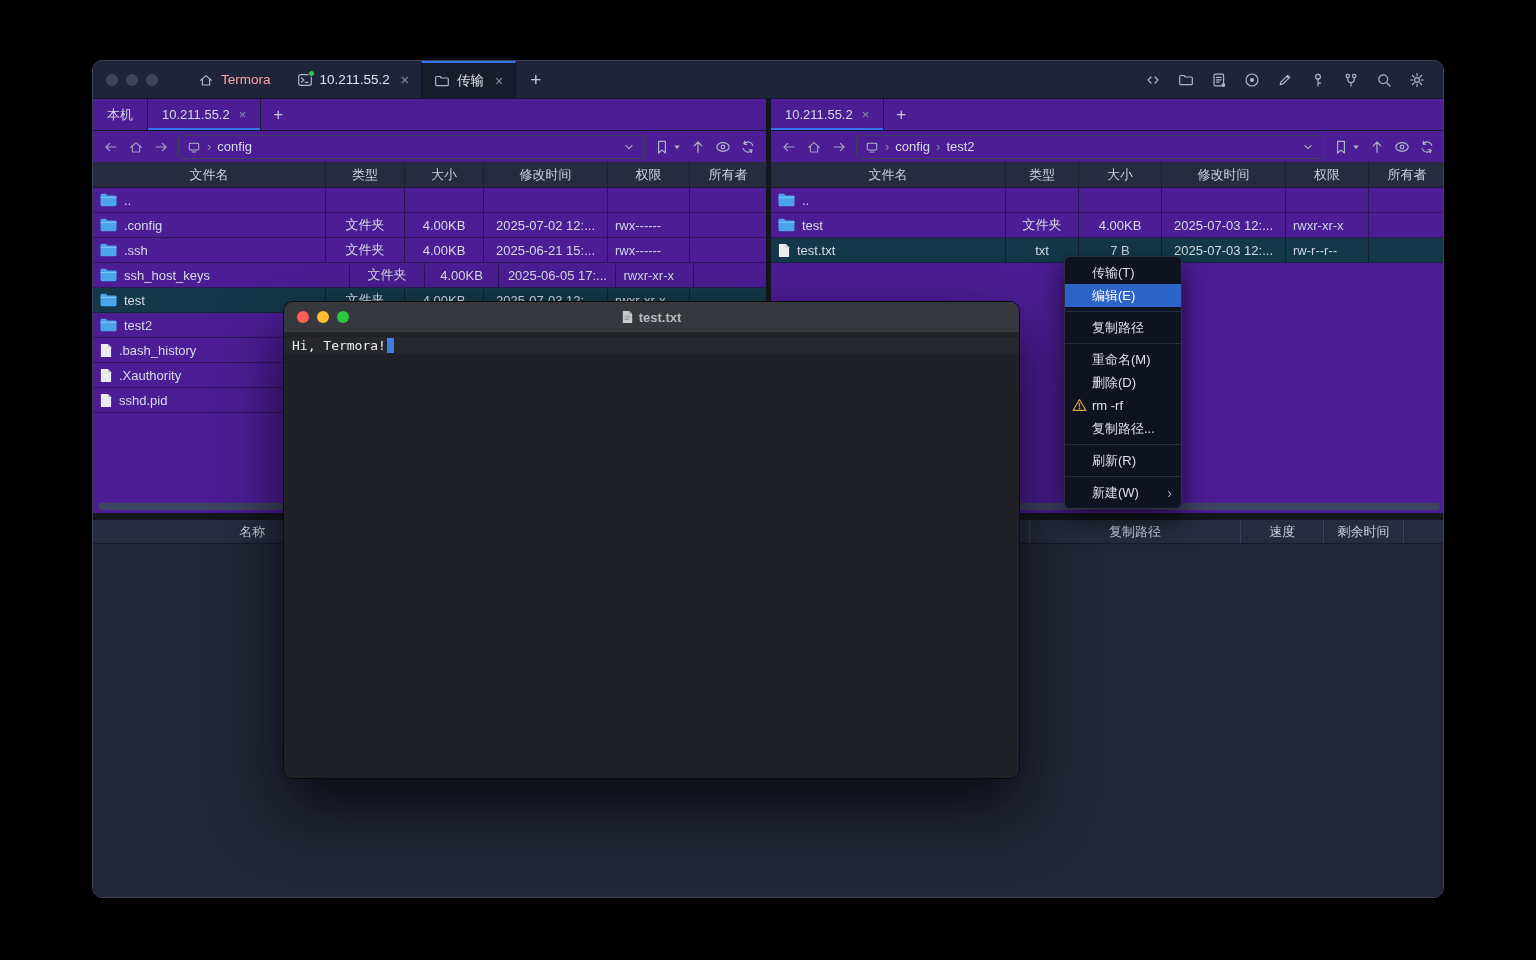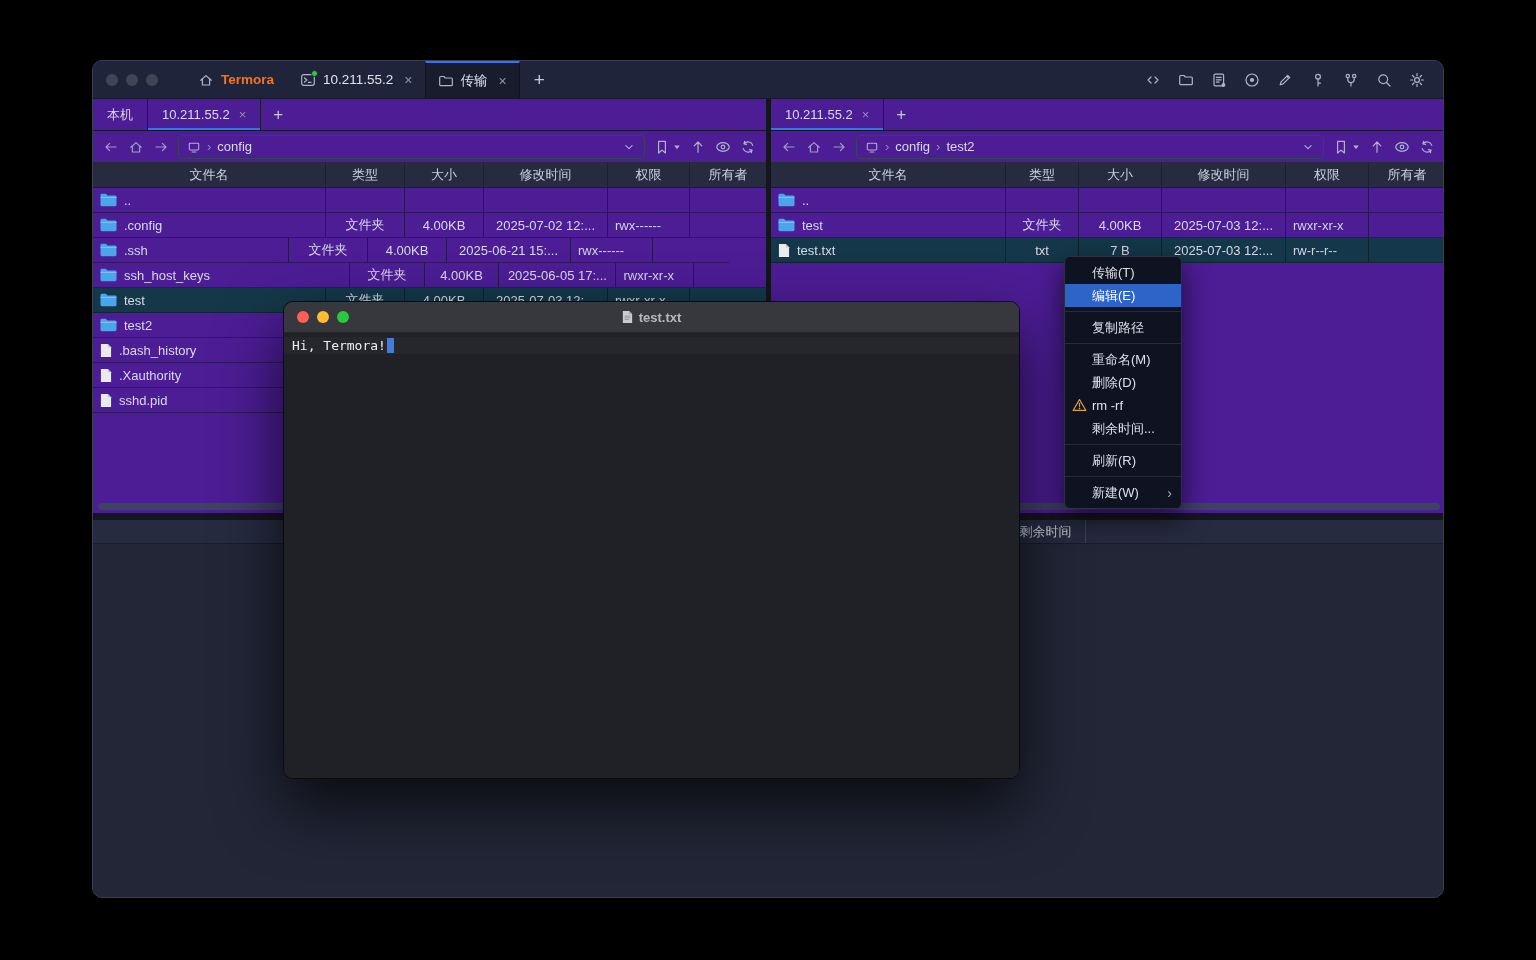--- a/index.html
+++ b/index.html
@@ -11,21 +11,21 @@
   .app-window { position:absolute; left:92px; top:60px; width:1352px; height:838px;
     background:#222637; border:1px solid #3a3f52; border-radius:10px;
     box-shadow:0 30px 70px rgba(0,0,0,.6); overflow:hidden; z-index:1; }
 
   
   .titlebar { position:absolute; top:0; left:0; right:0; height:38px; display:flex; align-items:stretch;
     border-bottom:1px solid #15182a; background:#20243a; }
   .lights { display:flex; align-items:center; gap:8px; padding:0 14px 0 13px; }
   .dot { width:12px; height:12px; border-radius:50%; background:#3f4456; }
   .home-tab { display:flex; align-items:center; gap:7px; padding:0 14px; margin-left:12px;
-    color:#f97316; font-size:13.5px;font-weight:bold; }
+    color:#fca5a5; font-size:13.5px; }
   .tab { display:flex; align-items:center; gap:7px; padding:0 12px; color:#dfe3ee; font-size:13.5px; position:relative; }
   .tab .x { color:#8d94a8; font-size:14px; margin-left:4px; line-height:1; cursor:default; }
   .tab.active { background:#181c2c; border-top:2px solid #3573f0; border-left:1px solid #10131e; border-right:1px solid #10131e; }
   .term-ic-wrap { position:relative; display:inline-flex; }
   .term-dot { position:absolute; right:-2px; top:-2px; width:7px; height:7px; border-radius:50%;
     background:#2fc648; border:1.5px solid #20243a; }
   .newtab { display:flex; align-items:center; padding:0 14px; color:#c3c9da; font-size:19px; font-weight:300; }
   .tb-actions { margin-left:auto; display:flex; align-items:center; gap:17px; padding-right:18px; }
   .ic { display:inline-flex; align-items:center; justify-content:center; line-height:0; }
 
@@ -313,21 +313,21 @@
                 </span>
                 <span>.config</span>
               </div>
               <div class="fcell c-mid" style="width: 79px;">文件夹</div>
               <div class="fcell c-mid" style="width: 79px;">4.00KB</div>
               <div class="fcell c-mid" style="width: 124px;">2025-07-02 12:...</div>
               <div class="fcell c-perm" style="width: 82px;">rwx------</div>
               <div class="fcell c-mid" style="width: 76px;"></div>
             </div>
             <div class="frow">
-              <div class="fcell c-name" style="width: 196px;">
+              <div class="fcell c-name" style="width: 233px;">
                 <span class="ic">
                   <svg width="17" height="14" viewBox="0 0 17 14">
                     <path d="M.5 2.1C.5 1.3 1.1.7 1.9.7h4l1.6 1.7h7.6c.8 0 1.4.6 1.4 1.4v8c0 .8-.6 1.4-1.4 1.4H1.9C1.1 13.2.5 12.6.5 11.8z" fill="#4aa5ea"></path>
                     <path d="M.5 4.4h16" stroke="#7ec4f3" stroke-width="1"></path>
                   </svg>
                 </span>
                 <span>.ssh</span>
               </div>
               <div class="fcell c-mid" style="width: 79px;">文件夹</div>
               <div class="fcell c-mid" style="width: 79px;">4.00KB</div>
@@ -566,20 +566,21 @@
               <div class="fcell c-mid" style="width: 76px;"></div>
             </div>
           </div>
           <div class="hscroll"></div>
         </div>
     </div>
 
     <div class="transfer">
       <div class="gap"></div>
       <div class="thead" id="transfer-head">
+          <div class="tcell" style="width: 320px;">名称</div>
           <div class="tcell" style="width: 618px;"></div>
           <div class="tcell" style="width: 212px;">复制路径</div>
           <div class="tcell" style="width: 83px;">速度</div>
           <div class="tcell" style="width: 80px;">剩余时间</div>
           <div class="tcell blank" style="width: 39px;"></div>
         </div>
     </div>
   </div>
 
   <div class="ctx-menu" id="ctx-menu">
@@ -602,21 +603,21 @@
       </div>
       <div class="mi">
         <span class="warn-ic"><svg width="15" height="14" viewBox="0 0 16 14">
             <path d="M8 1.2 14.8 12.8H1.2z" fill="none" stroke="#d9a43a" stroke-width="1.3" stroke-linejoin="round"></path>
             <path d="M8 5.2v3.2" stroke="#d9a43a" stroke-width="1.3" stroke-linecap="round"></path>
             <circle cx="8" cy="10.6" r=".9" fill="#d9a43a"></circle>
           </svg></span>
         <span>rm -rf</span>
       </div>
       <div class="mi">
-        <span>剩余时间...</span>
+        <span>复制路径...</span>
       </div>
       <div class="msep"></div>
       <div class="mi">
         <span>刷新(R)</span>
       </div>
       <div class="msep"></div>
       <div class="mi">
         <span>新建(W)</span>
         <span class="sub">›</span>
       </div>

